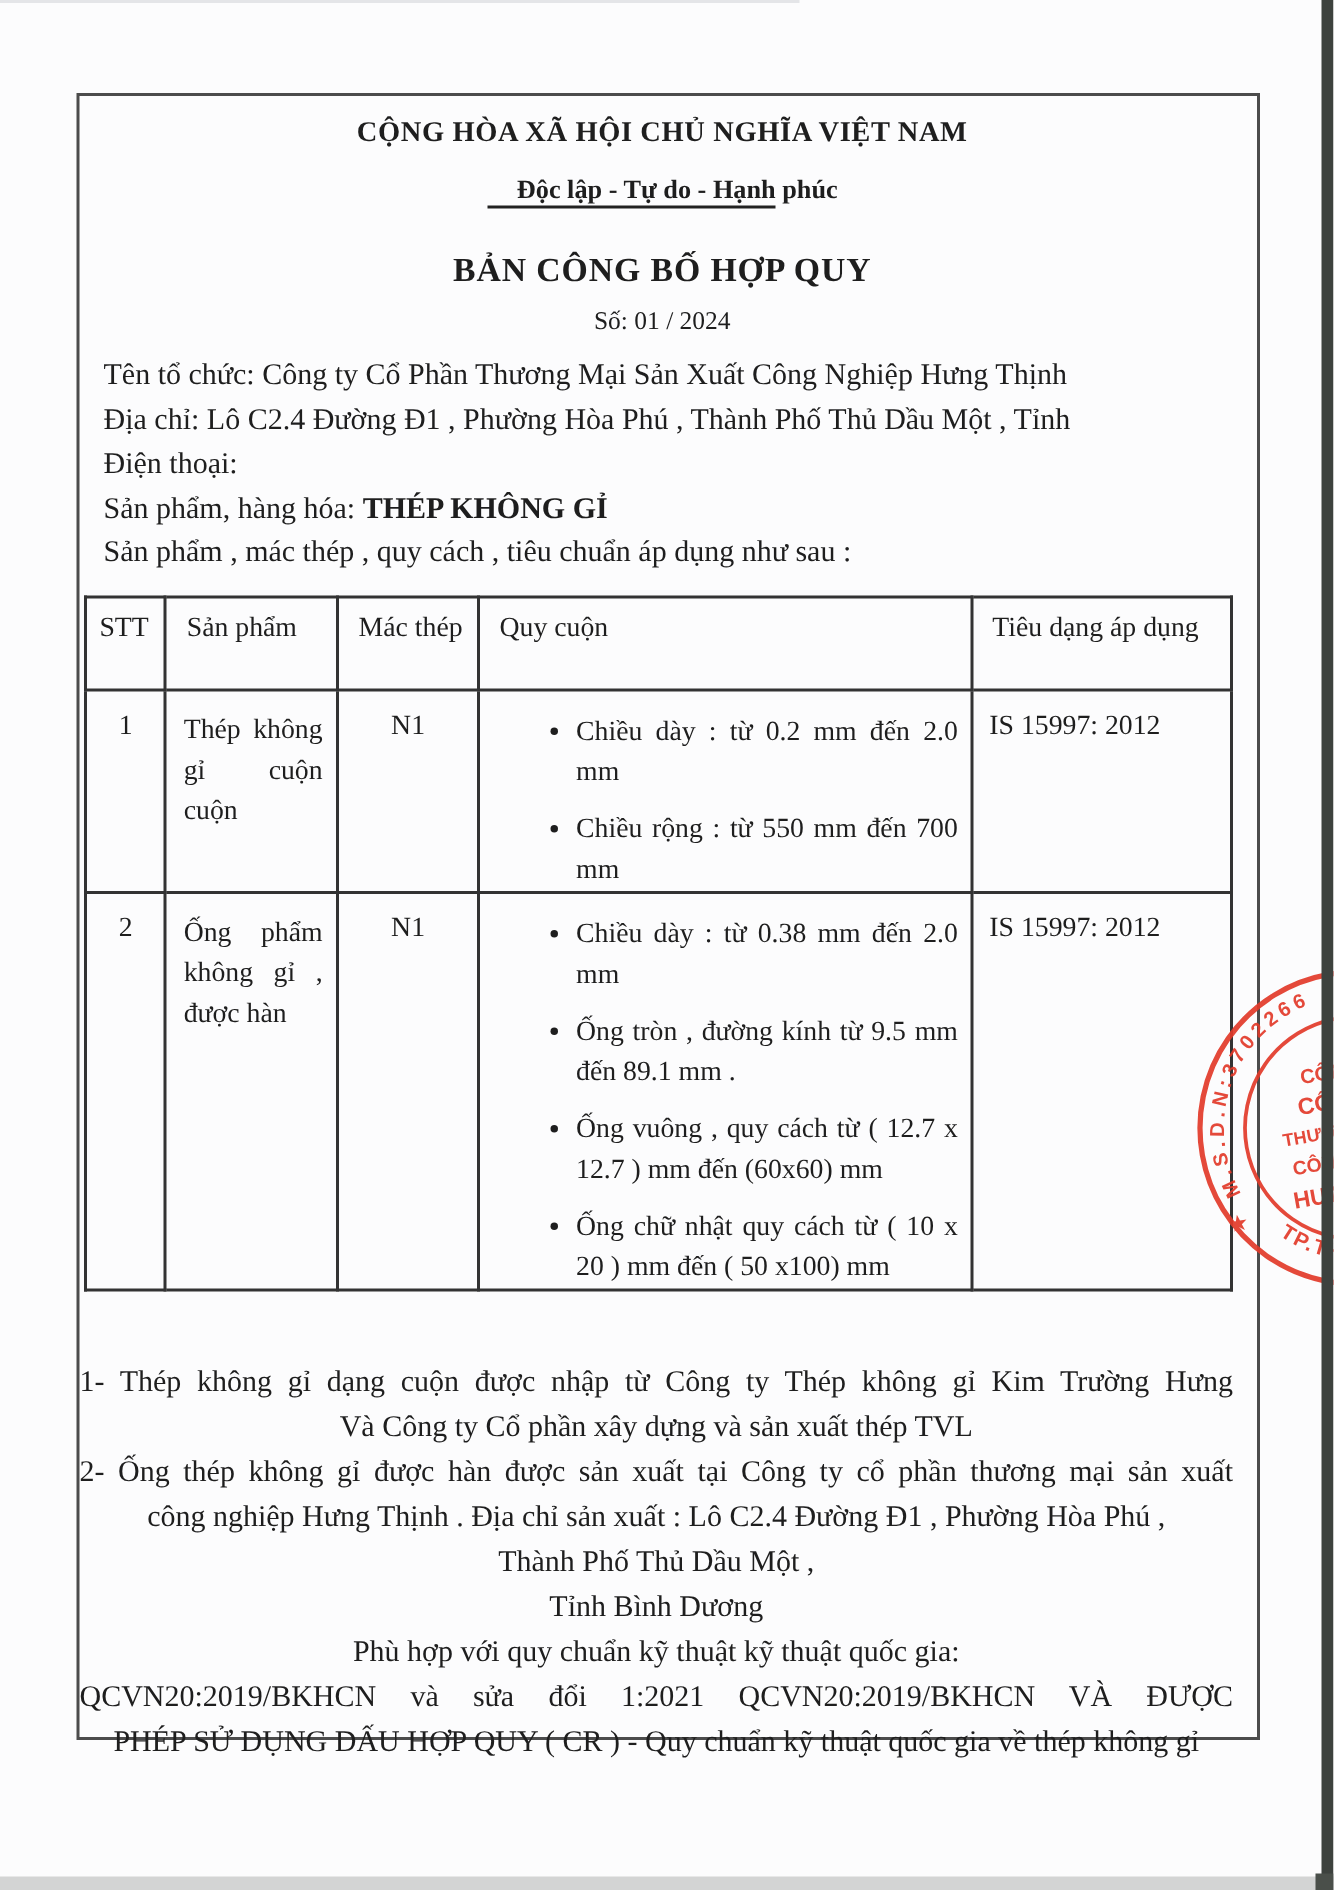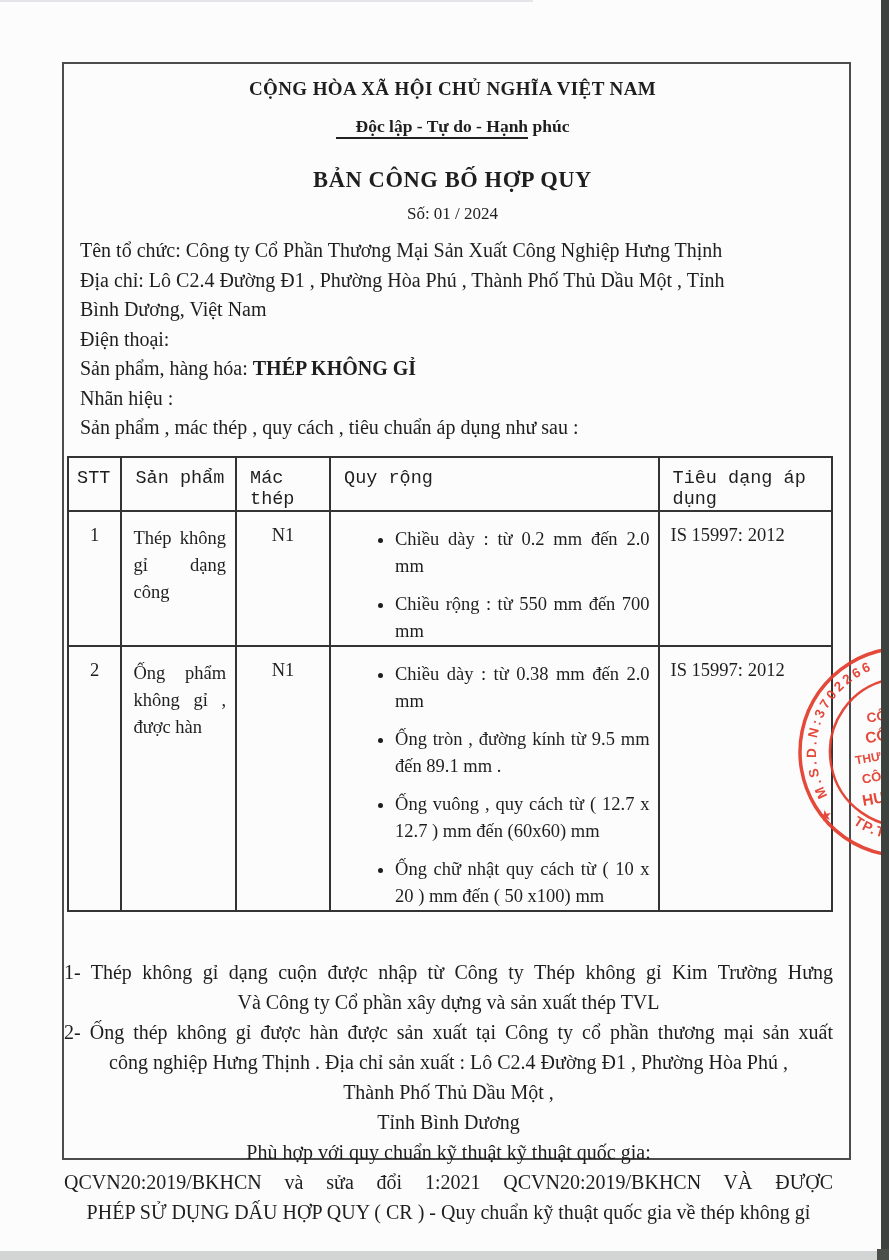--- a/index.html
+++ b/index.html
@@ -12,21 +12,21 @@
     color: #1e1e1e;
   }
   
   .scan-top    { position:absolute; top:0; left:0; width:60%; height:2px; background:#e4e5e8; }
   .scan-right  { position:absolute; top:0; right:0; width:8px; height:100%; background:#3d423e; z-index:9; }
   .scan-bottom { position:absolute; bottom:0; left:0; width:100%; height:9px; background:#d3d4d4; z-index:8; }
   .scan-corner { position:absolute; bottom:0; right:0; width:12px; height:11px; background:#4a4f4a; z-index:10; }
 
   
   .page-frame {
-    position:absolute; left:62px; top:62px; width:789px; height:1098px;
+    position:absolute; left:51px; top:62px; width:789px; height:1098px;
     border:2px solid #4c4c4c; background:transparent;
   }
   .content { position:absolute; inset:0; padding:14px 8px 0 0; }
 
   .center { text-align:center; }
   .nat-line1 { font-size:19px; font-weight:bold; letter-spacing:.4px; }
   .nat-line2 { font-size:17.5px; font-weight:bold; margin-top:16px; }
   .nat-line2 .ul { border-bottom:2.5px solid #222; padding-left:20px; padding-bottom:1px; }
   .doc-title { font-size:22.5px; font-weight:bold; letter-spacing:.6px; margin-top:30px; }
   .doc-number { font-size:17px; margin-top:11px; }
@@ -34,21 +34,21 @@
   .info { font-size:20px; line-height:29.5px; margin-top:12px; padding-left:16px; padding-right:6px; }
   .info p { margin:0; }
   .indent4 { margin-left:4px; }
   .bold { font-weight:bold; }
 
   table.spec {
     width:calc(100% - 11px); margin-left:3px; margin-top:13px;
     border-collapse:collapse; font-size:18.5px; table-layout:fixed;
   }
   table.spec th, table.spec td { border:2px solid #333; vertical-align:top; }
-  table.spec th { font-weight:normal; height:47px; text-align:left; padding:10px 4px 0 13px;font-family:Liberation Mono, monospace; }
+  table.spec th { font-weight:normal; height:62px; text-align:left; padding:10px 4px 0 13px; }
   table.spec th.c { text-align:center; padding-left:2px; }
   td.stt { text-align:center; padding-top:13px; }
   td.sp  { padding:13px 9px 0 11px; text-align:justify; line-height:27px; }
   td.mt  { text-align:center; padding-top:13px;margin-top:33px; }
   td.qc  { padding:3px 6px 0 0; }
   td.qc ul { margin:0; padding-left:64px; }
   td.qc li { margin-top:11px; line-height:27px; text-align:justify; padding-right:2px; }
   td.tc  { padding:13px 4px 0 11px; }
   tr.r1 { height:97px; }
   tr.r2 { height:233px; }
@@ -85,48 +85,46 @@
 
     <div class="center nat-line1">CỘNG HÒA XÃ HỘI CHỦ NGHĨA VIỆT NAM</div>
     <div class="center nat-line2"><span class="ul">Độc lập - Tự do - Hạnh</span><span> phúc</span></div>
 
     <div class="center doc-title">BẢN CÔNG BỐ HỢP QUY</div>
     <div class="center doc-number">Số: 01 / 2024</div>
 
     <div class="info">
       <p>Tên tổ chức: Công ty Cổ Phần Thương Mại Sản Xuất Công Nghiệp Hưng Thịnh</p>
       <p>Địa chỉ: Lô C2.4 Đường Đ1 , Phường Hòa Phú , Thành Phố Thủ Dầu Một , Tỉnh</p>
-      <p>Bình Dương, Việt Nam</p>
       <p>Điện thoại:</p>
       <p class="indent4"><span>Sản phẩm, hàng hóa: </span><span class="bold">THÉP KHÔNG GỈ</span></p>
-      <p class="indent4">Nhãn hiệu :</p>
       <p class="indent4">Sản phẩm , mác thép , quy cách , tiêu chuẩn áp dụng như sau :</p>
     </div>
 
     <table class="spec">
       <colgroup>
         <col style="width:7%">
           <col style="width:15%">
           <col style="width:12.3%">
           <col style="width:43%">
           <col style="width:22.7%">
       </colgroup>
       <thead>
         <tr>
           <th class="c">STT</th>
           <th>Sản phẩm</th>
           <th>Mác thép</th>
-          <th>Quy rộng</th>
+          <th>Quy cuộn</th>
           <th>Tiêu dạng áp dụng</th>
         </tr>
       </thead>
       <tbody>
         <tr class="r1">
           <td class="stt">1</td>
-          <td class="sp">Thép không gỉ dạng công</td>
+          <td class="sp">Thép không gỉ cuộn cuộn</td>
           <td class="mt">N1</td>
           <td class="qc">
             <ul>
               <li>Chiều dày : từ 0.2 mm đến 2.0 mm</li>
               <li>Chiều rộng : từ 550 mm đến 700 mm</li>
             </ul>
           </td>
           <td class="tc">IS 15997: 2012</td>
         </tr>
         <tr class="r2">

